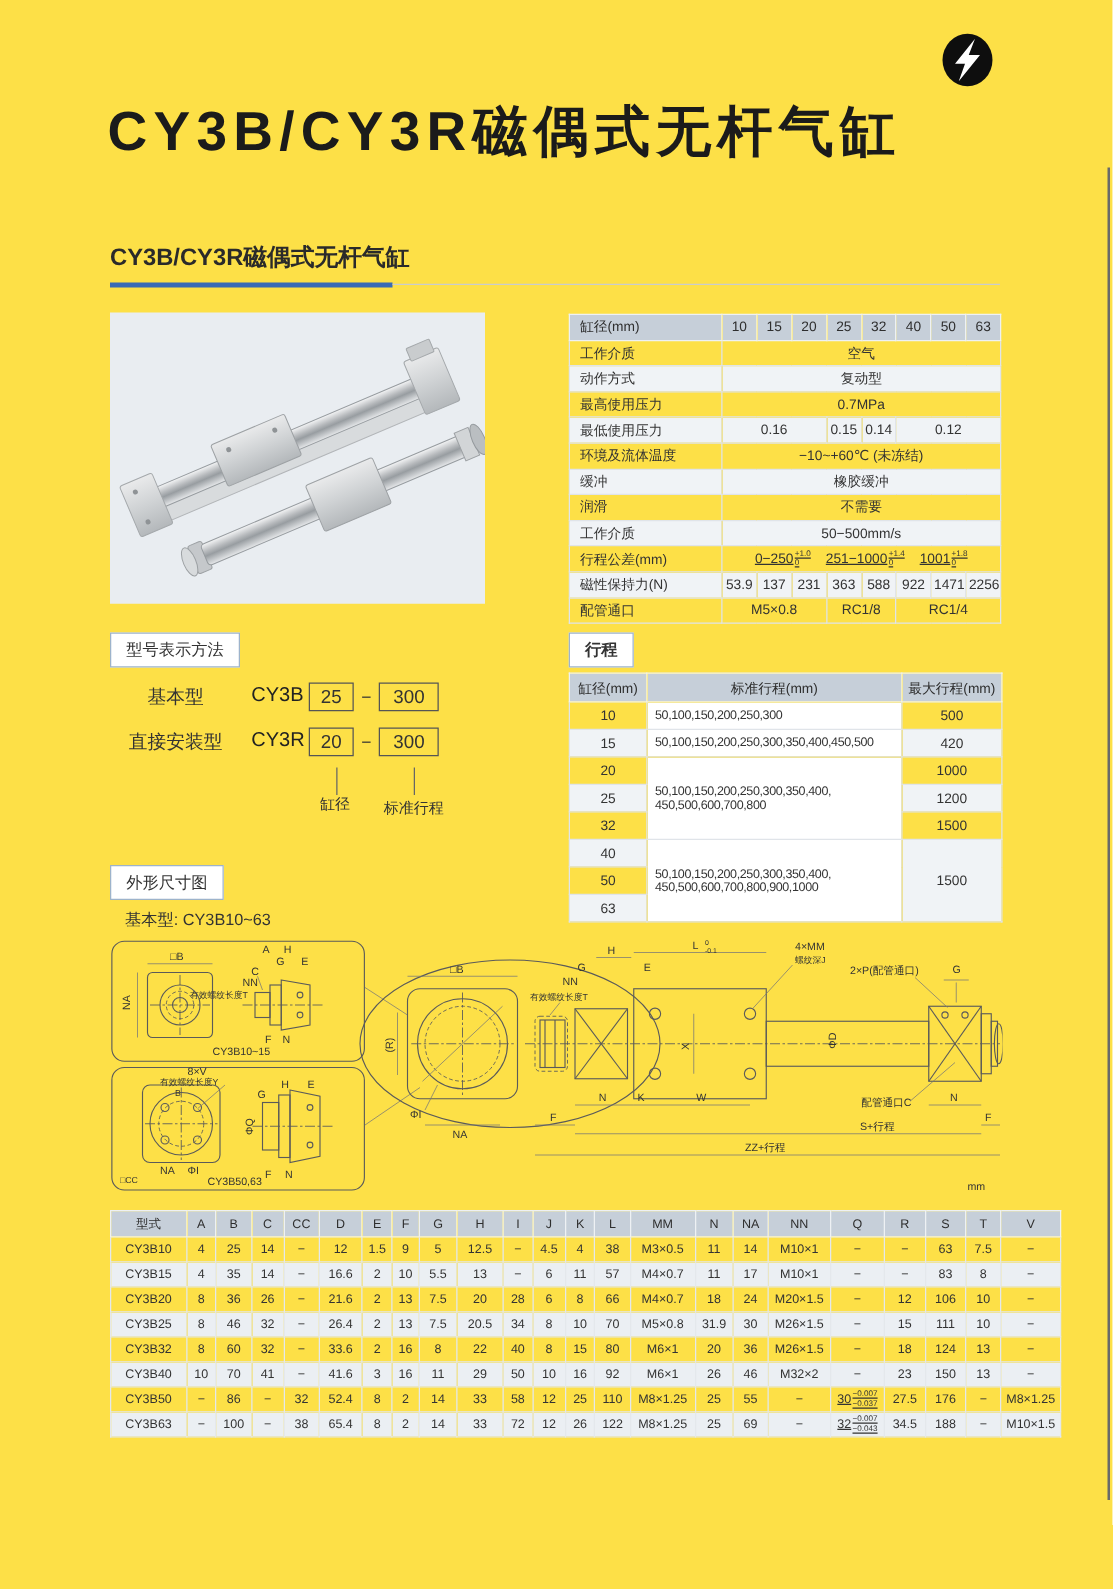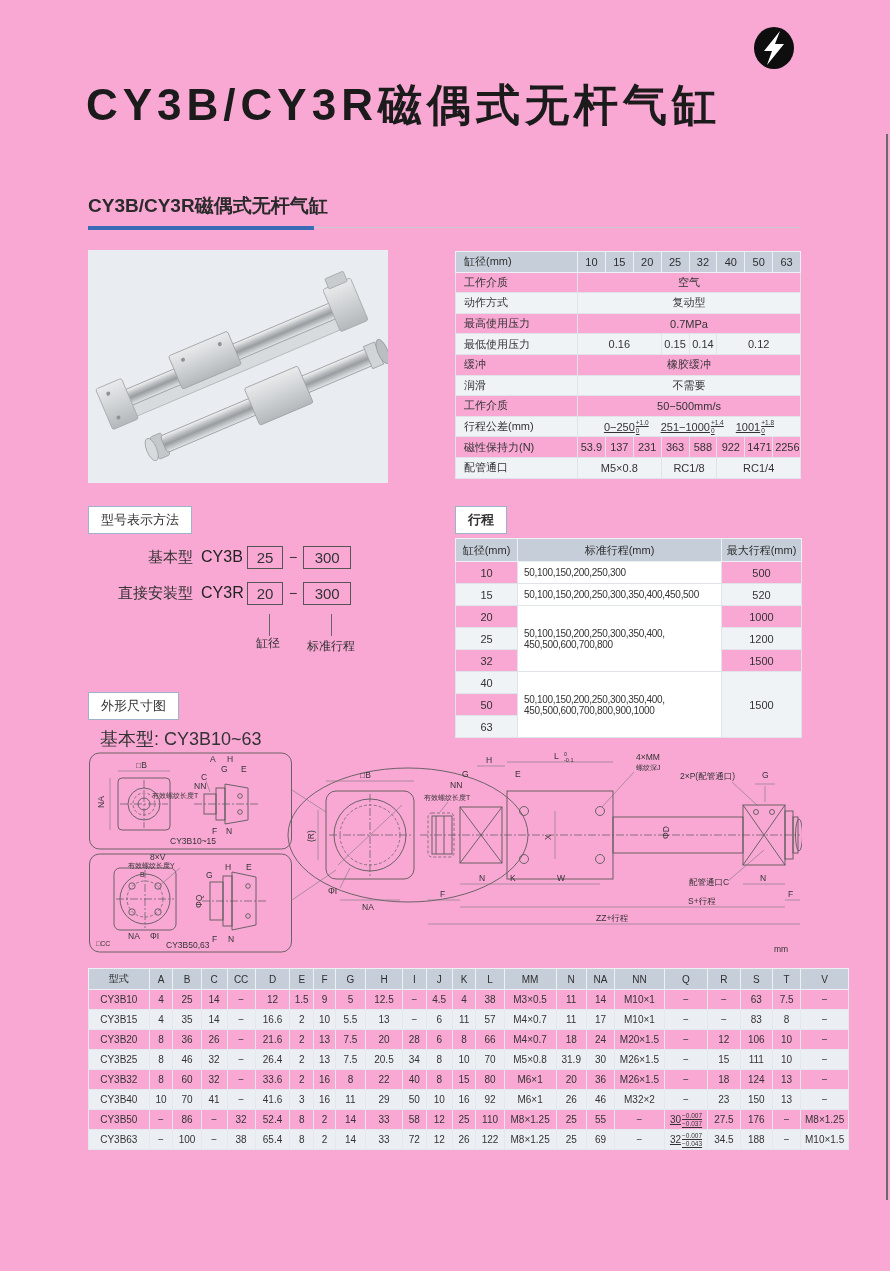--- a/index.html
+++ b/index.html
@@ -1,16 +1,16 @@
 <!DOCTYPE html>
 <html><head>
 <meta charset="utf-8">
 <style>
   html,body{margin:0;padding:0;background:#ffffff;}
-  .page{position:relative;width:890px;height:1271px;background:#f9a8d4;overflow:hidden;
+  .page{position:relative;width:890px;height:1271px;background:#fde047;overflow:hidden;
         font-family:"Liberation Sans","DejaVu Sans",sans-serif;color:#333;}
   
   .logo{position:absolute;left:752px;top:26px;width:44px;height:44px;}
   .main-title{position:absolute;left:86px;top:76px;font-size:44px;font-weight:700;
               letter-spacing:5px;color:#1b1b1b;white-space:nowrap;}
   .right-rule{position:absolute;left:886px;top:134px;width:2px;height:1066px;background:#6a6a6a;}
   .sec-head{position:absolute;left:88px;top:193px;font-size:19px;font-weight:700;color:#2a2a2a;}
   .sec-rule{position:absolute;left:88px;top:226px;width:712px;height:4px;}
   .sec-rule .blue{position:absolute;left:0;top:0;width:226px;height:4px;background:#3a6bb5;}
   .sec-rule .gray{position:absolute;left:226px;top:1px;width:486px;height:1px;background:#c9ccce;}
@@ -25,36 +25,36 @@
   .spec table{width:346px;}
   .spec th,.spec td{font-size:11px;padding:2px 2px;height:15.6px;text-align:center;border:1px solid #e0e4e9;}
   .spec th.hd{border:1px solid #eef1f4;}
   .spec .lbl{text-align:left;padding-left:8px;}
   .spec tbody tr:nth-child(even) td{background:#f0f3f6;}
   
   .boxtitle{position:absolute;border:1px solid #9db3cb;background:#fff;color:#333;
             font-size:13px;padding:4px 12px;}
   .model-rows{position:absolute;left:88px;top:542px;width:300px;}
   .mrow{display:flex;align-items:center;height:30px;margin-bottom:6px;}
-  .mname{width:105px;text-align:right;font-size:15px;color:#333;margin-right:8px;}
+  .mname{width:105px;text-align:center;font-size:15px;color:#333;margin-right:8px;}
   .mcode{width:46px;font-size:16px;color:#222;}
   .mbox{border:1px solid #555;min-width:20px;padding:2px 7px;text-align:center;font-size:15px;}
   .mdash{margin:0 6px;font-size:14px;}
   .mbox.wide{min-width:32px;}
   .legline{position:absolute;width:1px;height:22px;background:#666;}
   .legtext{position:absolute;font-size:12px;color:#333;white-space:nowrap;}
   
   .stroke{position:absolute;left:455px;top:538px;width:346px;}
   .stroke table{width:346px;}
   .stroke th,.stroke td{font-size:11px;border:1px solid #e0e4e9;height:17px;padding:2px 3px;text-align:center;}
   .stroke th.hd{border:1px solid #eef1f4;height:18px;}
   .stroke td.c1{text-align:left;padding-left:6px;font-size:10px;letter-spacing:-0.3px;white-space:pre-line;background:#fff;}
   .stroke tbody tr:nth-child(even) td.c0,.stroke tbody tr:nth-child(even) td.c2{background:#f0f3f6;}
   
-  .dims-sub{position:absolute;left:100px;top:727px;font-size:18px;color:#333;}
+  .dims-sub{position:absolute;left:100px;top:727px;font-size:13px;color:#333;}
   .drawing{position:absolute;left:88px;top:750px;width:714px;height:210px;}
   .dln{stroke:#5a5a5a;stroke-width:0.9;fill:none;}
   .dtx{font-size:8.5px;fill:#333;font-family:"Liberation Sans","DejaVu Sans",sans-serif;}
   .dtx7{font-size:7px;fill:#333;font-family:"Liberation Sans","DejaVu Sans",sans-serif;}
   .dtx6{font-size:5.5px;fill:#333;font-family:"Liberation Sans","DejaVu Sans",sans-serif;}
   .cl{stroke:#5a5a5a;stroke-width:0.7;stroke-dasharray:8 2 2 2;fill:none;}
   .hid{stroke:#5a5a5a;stroke-width:0.7;stroke-dasharray:3 2;fill:none;}
   .dim{stroke:#777;stroke-width:0.6;fill:none;}
   
   .dimtab{position:absolute;left:88px;top:968px;width:714px;}
@@ -159,20 +159,24 @@
             <td colspan="8"><span>0.7MPa</span></td>
           </tr>
           <tr>
             <td class="lbl">最低使用压力</td>
             <td colspan="3"><span>0.16</span></td>
             <td colspan="1"><span>0.15</span></td>
             <td colspan="1"><span>0.14</span></td>
             <td colspan="3"><span>0.12</span></td>
           </tr>
           <tr>
+            <td class="lbl">环境及流体温度</td>
+            <td colspan="8"><span>−10~+60℃ (未冻结)</span></td>
+          </tr>
+          <tr>
             <td class="lbl">缓冲</td>
             <td colspan="8"><span>橡胶缓冲</span></td>
           </tr>
           <tr>
             <td class="lbl">润滑</td>
             <td colspan="8"><span>不需要</span></td>
           </tr>
           <tr>
             <td class="lbl">工作介质</td>
             <td colspan="8"><span>50−500mm/s</span></td>
@@ -259,21 +263,21 @@
         </thead>
         <tbody>
           <tr>
             <td class="c0">10</td>
             <td class="c1">50,100,150,200,250,300</td>
             <td class="c2">500</td>
           </tr>
           <tr>
             <td class="c0">15</td>
             <td class="c1">50,100,150,200,250,300,350,400,450,500</td>
-            <td class="c2">520</td>
+            <td class="c2">420</td>
           </tr>
           <tr>
             <td class="c0">20</td>
             <td class="c1" rowspan="3">50,100,150,200,250,300,350,400,
 450,500,600,700,800</td>
             <td class="c2">1000</td>
           </tr>
           <tr>
             <td class="c0">25</td>
             <td class="c2">1200</td>

